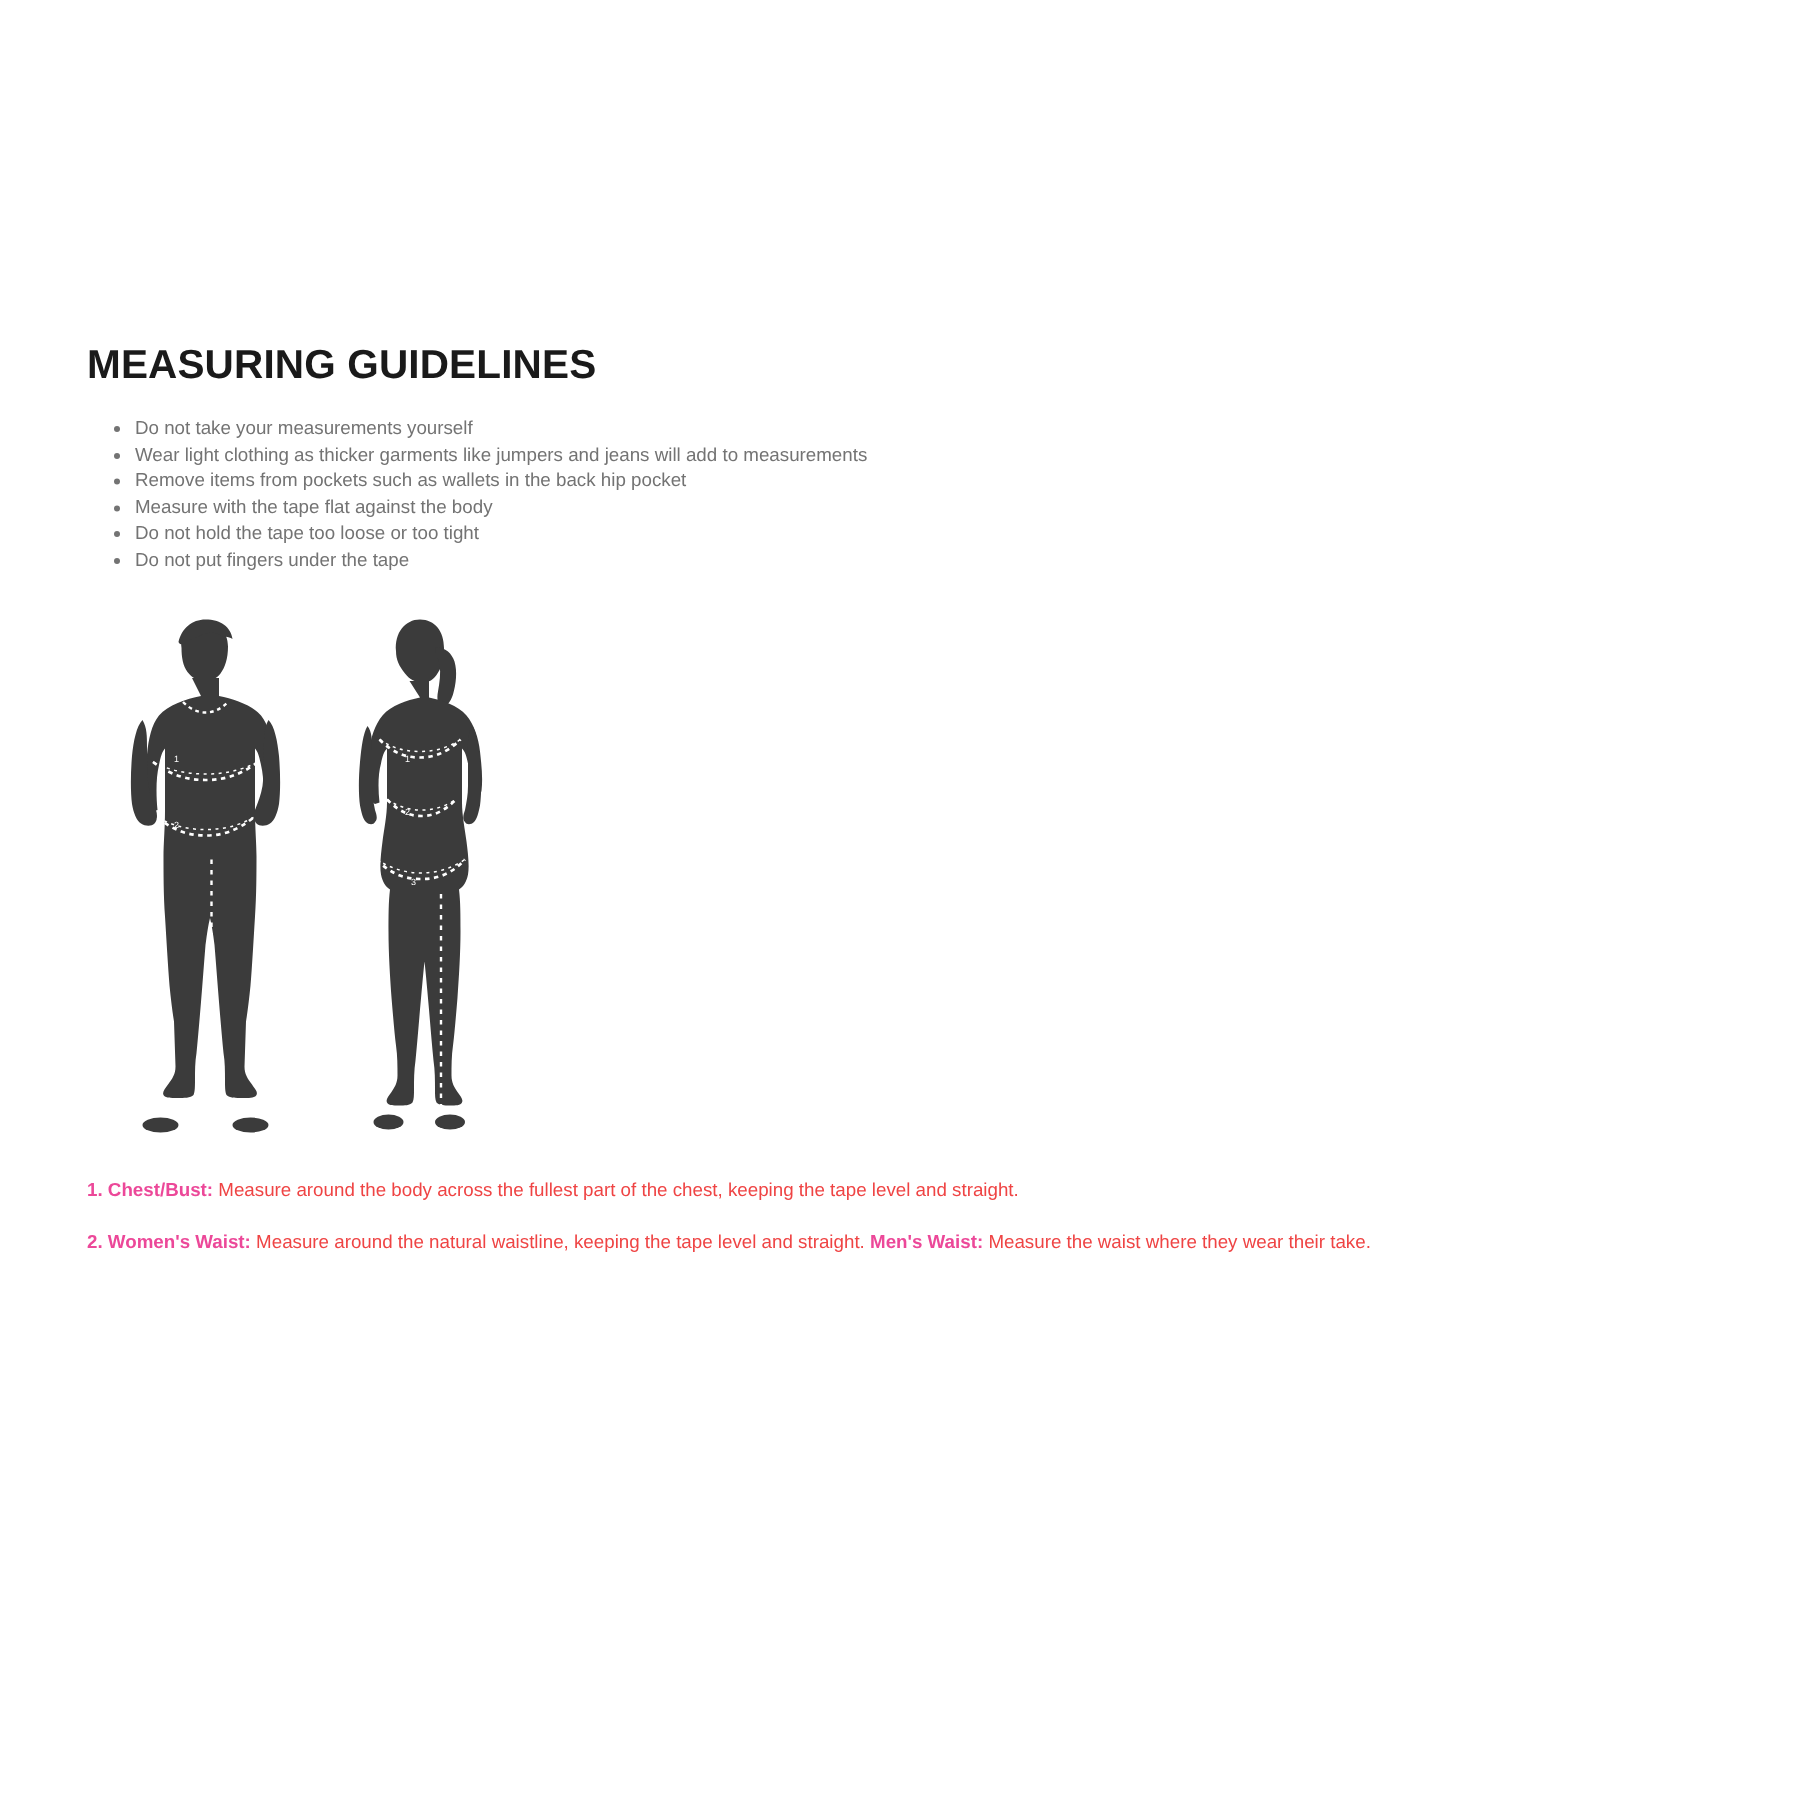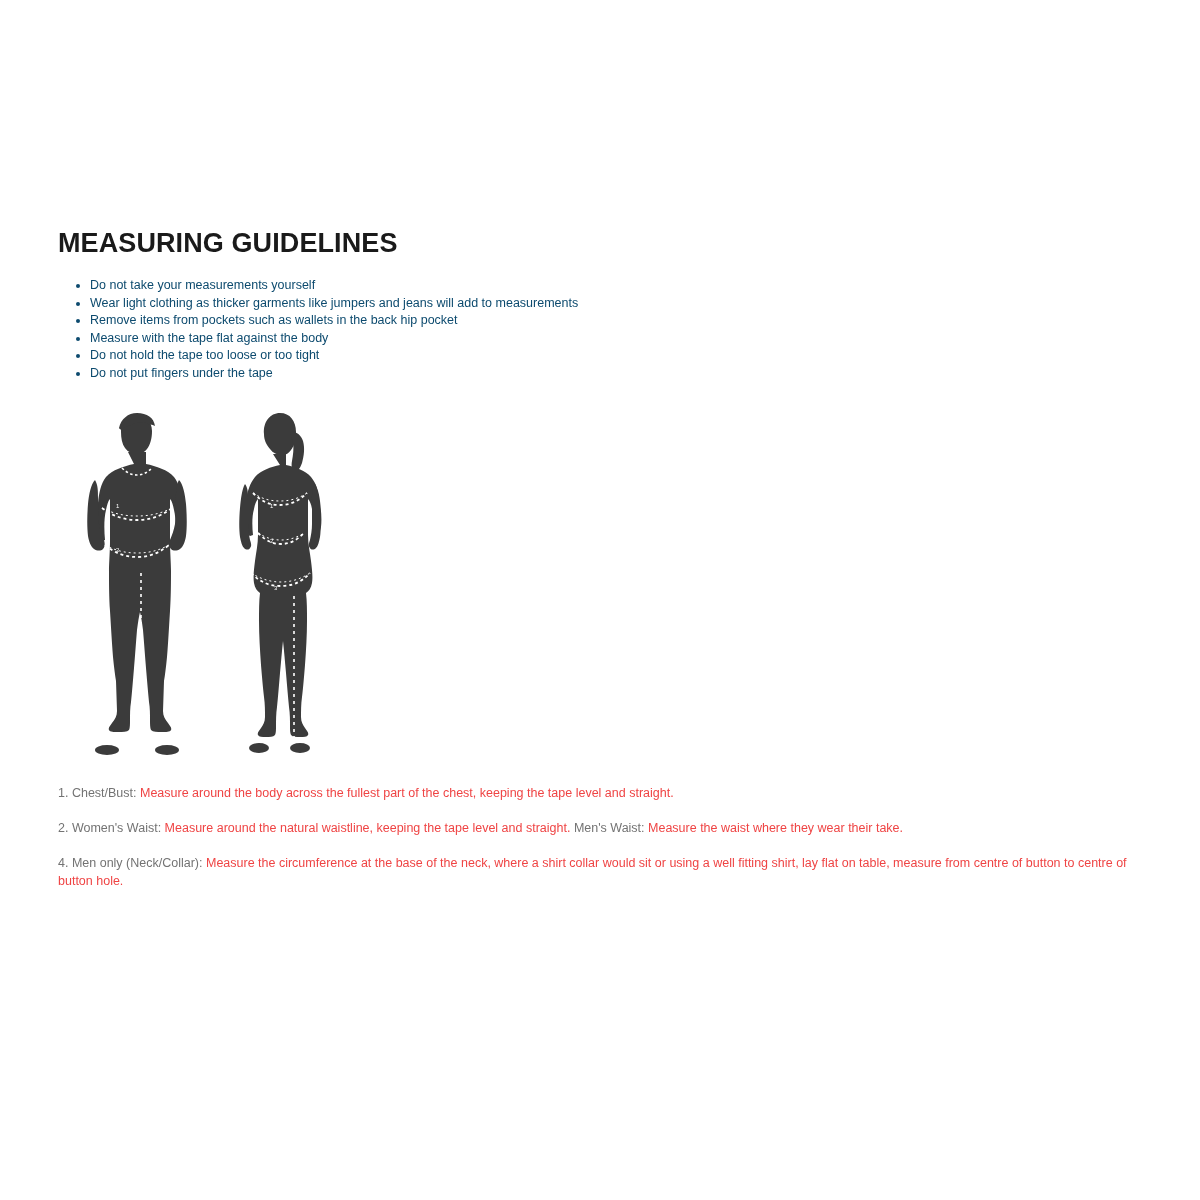--- a/index.html
+++ b/index.html
@@ -38,21 +38,21 @@
     font-family: "Liberation Sans", sans-serif;
   }
   ul.guidelines {
     margin: 0;
     padding-left: 32px;
     list-style-type: disc;
   }
   ul.guidelines li {
     font-size: 12.5px;
     line-height: 17px;
-    color: #0c4a6e;
+    color: #737373;
     margin: 0 0 0.5px 0;
   }
   .figures {
     position: relative;
     margin-top: 28px;
     height: 360px;
     width: 400px;
   }
   .figures svg {
     display: block;
@@ -60,22 +60,22 @@
   .notes {
     margin-top: 14px;
   }
   .note {
     font-size: 12.5px;
     line-height: 18px;
     color: #3d3d3d;
     margin-bottom: 17px;
   }
   .note b {
-    color: #737373;
-    font-weight: normal;
+    color: #ec4899;
+    font-weight: bold;
   }
   .note .seg {
     color: #ef4444;
   }
 </style>
 </head>
 <body>
 
 <div class="page">
   <div class="content">
@@ -153,19 +153,16 @@
       </svg>
     </div>
 
     <div class="notes">
       <p class="note">
         <b>1. Chest/Bust:</b><span class="seg"> Measure around the body across the fullest part of the chest, keeping the tape level and straight.</span>
       </p>
       <p class="note">
         <b>2. Women's Waist:</b><span class="seg"> Measure around the natural waistline, keeping the tape level and straight. </span><b>Men's Waist:</b><span class="seg"> Measure the waist where they wear their take.</span>
       </p>
-      <p class="note">
-        <b>4. Men only (Neck/Collar):</b><span class="seg"> Measure the circumference at the base of the neck, where a shirt collar would sit or using a well fitting shirt, lay flat on table, measure from centre of button to centre of button hole.</span>
-      </p>
     </div>
 
   </div>
 </div>
 
 </body></html>

